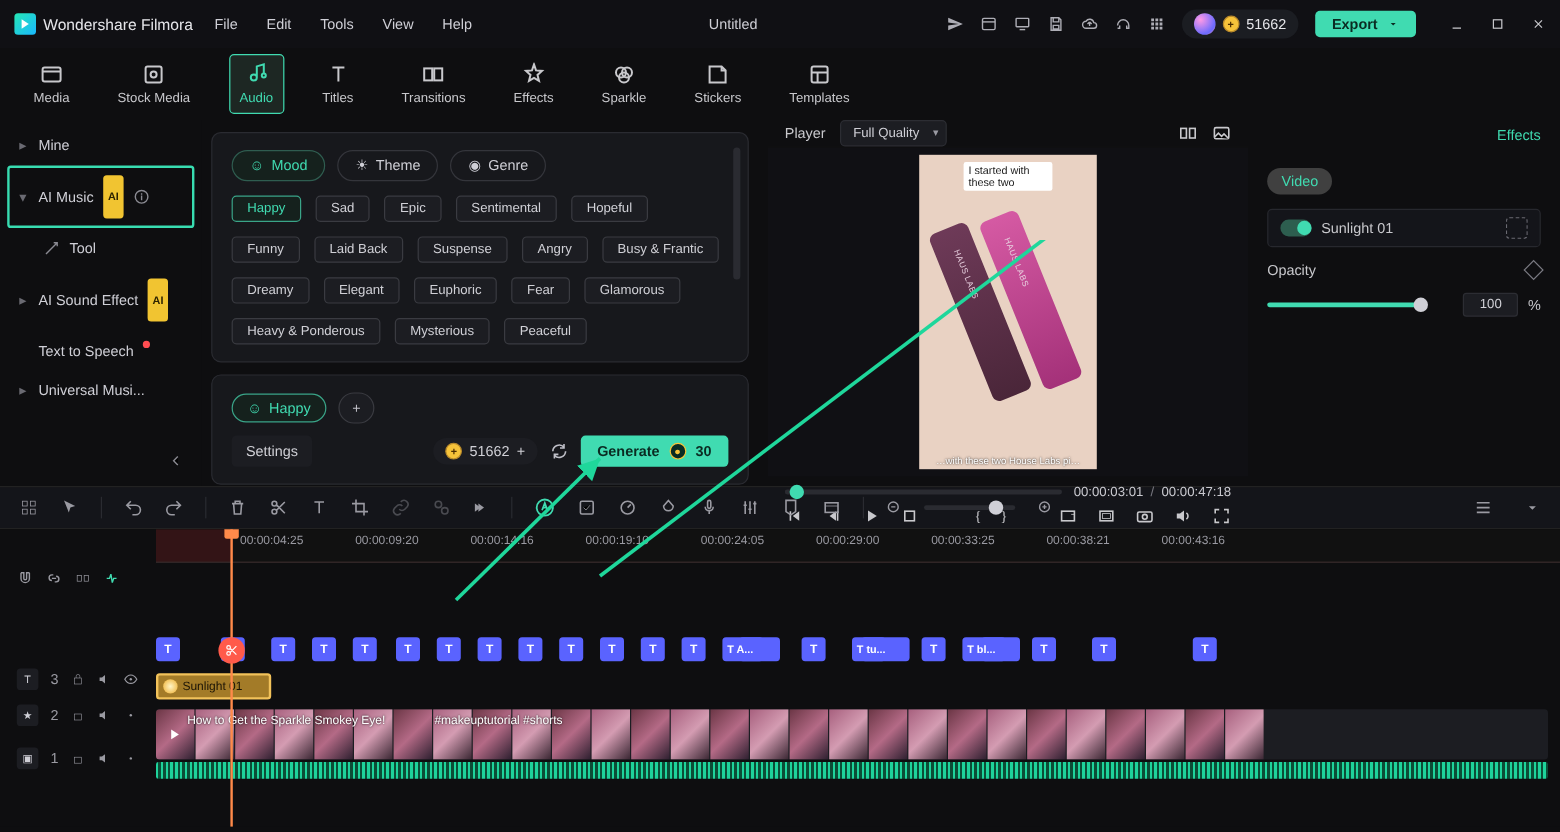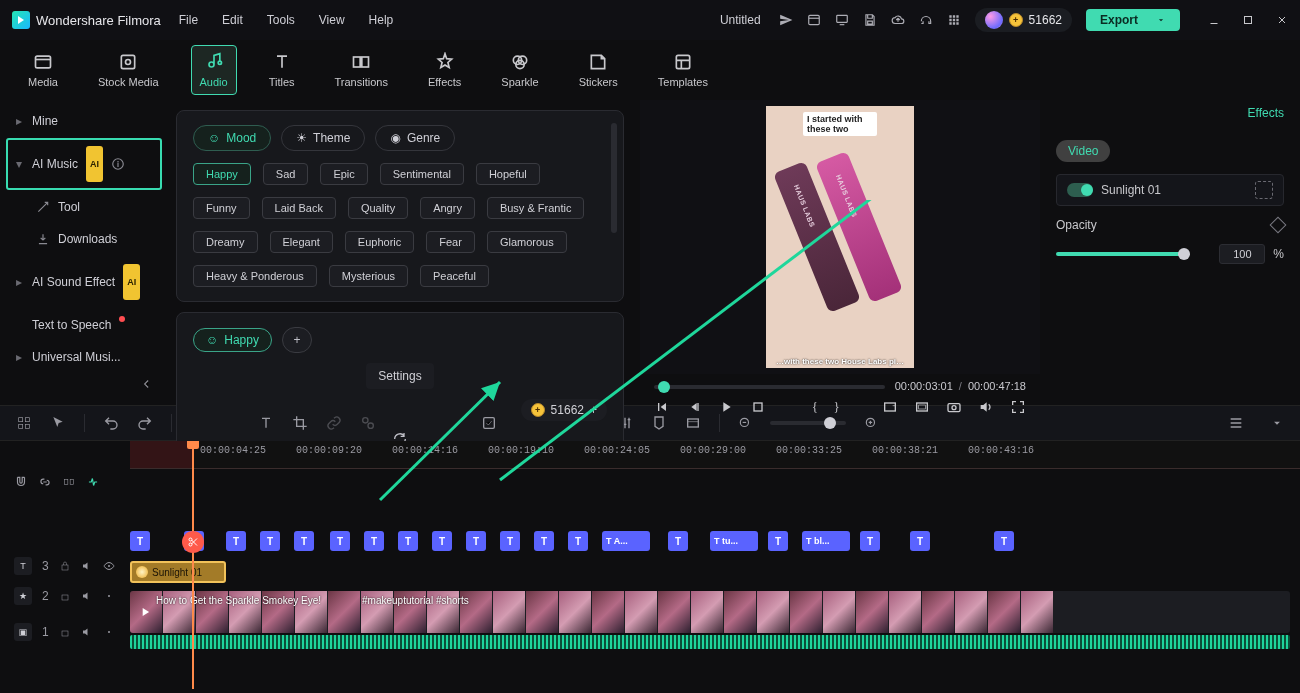--- a/index.html
+++ b/index.html
@@ -3,27 +3,27 @@
 <meta charset="utf-8">
 <style>
   * { margin:0; padding:0; box-sizing:border-box; font-family:"Segoe UI",Arial,sans-serif; }
   body { width:1300px; height:693px; background:#0e0e10; color:#c8c8cc; font-size:12px; overflow:hidden; position:relative; }
   
   .title-bar { height:40px; background:#101014; display:flex; align-items:center; padding:0 12px; gap:18px; }
   .app-logo { display:flex; align-items:center; gap:6px; color:#e6e6ea; font-size:13px; }
   .logo-mark { width:18px;height:18px;border-radius:3px;background:linear-gradient(135deg,#25e6b4,#1ab8ff);display:flex;align-items:center;justify-content:center; }
   .menu-row { display:flex; gap:24px; }
   .menu-item { color:#cfcfd6; font-size:12px; cursor:pointer; }
-  .doc-title { flex:1; text-align:right; color:#cfcfd6; font-size:12px; margin-left:40px; }
+  .doc-title { flex:1; text-align:center; color:#cfcfd6; font-size:12px; margin-left:40px; }
   .title-icons { display:flex; align-items:center; gap:14px; }
   .ti { width:14px;height:14px;color:#bfbfc7;opacity:.9; }
   .pill-dark { background:#1b1d22; border-radius:14px; padding:3px 10px; display:flex; align-items:center; gap:6px; color:#e6e6ea; font-size:12px;}
   .avatar { width:18px;height:18px;border-radius:50%;background:radial-gradient(circle at 30% 30%,#ff9ae6,#6a6aff 70%,#ff8aa3); }
   .credit-coin { width:14px;height:14px;border-radius:50%;background:#f6c33a;border:1px solid #b8892b;display:flex;align-items:center;justify-content:center;color:#4a2c00;font-size:9px;font-weight:700; }
-  .export-btn { background:#40dbb1; color:#0a2b22; padding:4px 14px; border-radius:4px; display:flex;align-items:center;gap:18px;font-size:12px;font-weight:600; cursor:pointer; }
+  .export-btn { background:#40dbb1; color:#0a2b22; padding:4px 14px; border-radius:4px; display:flex;align-items:center;gap:8px;font-size:12px;font-weight:600; cursor:pointer; }
   .win-ctrl { display:flex; gap:22px; margin-left:10px; color:#c8c8cc; }
   
   .top-tabs { height:60px; background:#0e0e10; display:flex; padding:0 20px; align-items:center; gap:24px; }
   .tab { display:flex; flex-direction:column; align-items:center; gap:4px; color:#c8c8cc; font-size:11px; padding:6px 8px; border-radius:4px; cursor:pointer; }
   .tab.active { background:#1d2723; color:#40dbb1; border:1px solid #40dbb1; }
   .tab .ticon { width:20px;height:20px; }
   
   .mid-row { display:flex; height:305px; }
   .left-nav { width:168px; background:#0e0e10; padding:6px 0; display:flex;flex-direction:column;gap:2px; }
   .lnav-item { display:flex;align-items:center; gap:8px; color:#cfcfd6; font-size:12px; padding:8px 16px; cursor:pointer; position:relative; }
@@ -38,33 +38,33 @@
   .card { background:#17181c; border:1px solid #2a2b31; border-radius:8px; padding:14px 16px; }
   .sub-tabs { display:flex; gap:10px; margin-bottom:12px; }
   .sub-tab { display:flex; align-items:center; gap:6px; padding:5px 14px; border:1px solid #34353b; border-radius:14px; font-size:12px; color:#cfcfd6; cursor:pointer; }
   .sub-tab.active { color:#40dbb1; border-color:#2f5d50; background:#15211d; }
   .chip-row { display:flex; flex-wrap:wrap; gap:12px; }
   .chip { padding:4px 12px; border:1px solid #3a3b41; border-radius:4px; font-size:11px; color:#d0d0d6; background:#1c1d22; cursor:pointer; }
   .chip.sel { color:#40dbb1; border-color:#3aa488; background:#15211d; }
   .sel-row { display:flex; align-items:center; gap:10px; }
   .sel-chip { display:flex;align-items:center;gap:6px;padding:4px 12px;border:1px solid #3aa488;border-radius:14px;color:#40dbb1;font-size:12px;background:#15211d; cursor:pointer;}
   .add-chip { width:30px;height:26px;border:1px solid #3a3b41;border-radius:14px;display:flex;align-items:center;justify-content:center;color:#bfbfc7;background:#1c1d22;cursor:pointer; }
-  .gen-row { display:flex; align-items:center; gap:10px; margin-top:10px;flex-direction:column; }
+  .gen-row { display:flex; align-items:center; gap:10px; margin-top:10px; }
   .settings-btn { background:#1c1d22; padding:6px 12px; border-radius:4px; color:#d0d0d6; font-size:12px; cursor:pointer; }
   .credits-pill { margin-left:auto; background:#1c1d22; border-radius:14px; padding:4px 10px; display:flex; align-items:center; gap:6px; color:#d0d0d6; font-size:12px; }
   .refresh { width:16px;height:16px;color:#bfbfc7;cursor:pointer; }
   .generate-btn { background:#40dbb1; color:#0a2b22; border-radius:4px; padding:6px 14px; display:flex;align-items:center;gap:8px;font-weight:600;font-size:12px;cursor:pointer; }
   .vscroll { position:absolute; right:6px; top:12px; width:6px; height:110px; background:#2a2b31; border-radius:3px; }
   
   .player-panel { width:400px; background:#0e0e10; display:flex; flex-direction:column; }
   .player-head { height:40px; display:flex; align-items:center; padding:0 14px; gap:12px; border-bottom:1px solid #111; }
   .qual-select { background:#1c1d22; border:1px solid #2c2d33; color:#cfcfd6; font-size:11px; padding:4px 22px 4px 10px; border-radius:4px; position:relative; }
   .qual-select::after { content:"▾"; position:absolute; right:6px; top:4px; color:#9a9aa2; font-size:9px; }
   .ph-spacer { flex:1; }
-  .player-view { flex:1; background:#101014; display:flex; align-items:center; justify-content:center; position:relative; padding:6px 0;font-weight:bold; }
+  .player-view { flex:1; background:#101014; display:flex; align-items:center; justify-content:center; position:relative; padding:6px 0; }
   .phone-frame { width:148px; height:262px; background:#e9d2c3; position:relative; overflow:hidden; }
   .phone-frame .cap { position:absolute;top:6px;left:50%;transform:translateX(-50%);background:#fff;color:#222;font-size:9px;padding:2px 4px;border-radius:2px; }
   .tube { position:absolute; width:34px; height:150px; border-radius:6px; top:56px; transform:rotate(-22deg);}
   .tube.a { left:34px; background:linear-gradient(180deg,#6e3a58,#4a2639); }
   .tube.b { left:76px; background:linear-gradient(180deg,#d55aa3,#a43179); top:46px; }
   .tube .label { position:absolute; left:50%; top:38px; transform:translateX(-50%) rotate(90deg); font-size:7px; color:#e8d0df; letter-spacing:0.5px; white-space:nowrap; }
   .phone-frame .lowcap { position:absolute;bottom:2px;left:0;right:0;color:#fff;font-size:8px;text-align:center;text-shadow:0 0 2px #000; }
   .player-bar { padding:6px 14px; display:flex; flex-direction:column; gap:6px; }
   .seek { display:flex; align-items:center; gap:10px; }
   .seek-track { flex:1; height:4px; background:#2a2b31; border-radius:2px; position:relative; }
@@ -100,21 +100,21 @@
   .list-grid { width:16px;height:16px;color:#9a9aa2; margin-left:auto; }
   
   .timeline-wrap { height:248px; background:#0e0e10; position:relative; display:flex; }
   .tl-left { width:130px; padding-top:28px; }
   .tl-left-icons { display:flex; gap:10px; padding:6px 14px; color:#9a9aa2; }
   .tl-left-icons .a { color:#40dbb1; }
   .track-head { display:flex; align-items:center; gap:10px; padding:6px 14px; color:#9a9aa2; position:relative; }
   .track-head .idx { width:18px;height:18px;border-radius:3px;background:#1c1d22;display:flex;align-items:center;justify-content:center;font-size:9px;color:#cfcfd6; }
   .tl-body { flex:1; position:relative; overflow:hidden; }
   .ruler { height:28px; border-bottom:1px solid #3a2c2c; position:relative; background:#111; }
-  .ruler .tl-time { position:absolute; top:4px; font-size:10px; color:#9a9aa2; font-family:Liberation Mono, monospace; white-space:nowrap; }
+  .ruler .tl-time { position:absolute; top:4px; font-size:10px; color:#9a9aa2; font-family:Liberation Sans, sans-serif; white-space:nowrap; }
   .ruler .redzone { position:absolute; top:0; bottom:0; left:0; width:64px; background:rgba(210,40,50,.18); }
   .playhead { position:absolute; left:62px; top:0; bottom:0; width:2px; background:#ff8a4a; z-index:3; }
   .playhead::before { content:""; position:absolute; top:-2px; left:-5px; width:12px;height:10px;background:#ff8a4a;border-radius:2px; }
   .scissor-marker { position:absolute; left:52px; top:90px; width:22px;height:22px;border-radius:11px;background:#ff5a4a;display:flex;align-items:center;justify-content:center;color:#fff;z-index:4; }
   .track-lane { position:relative; height:24px; margin-top:6px; }
   .lane-text { height:22px; display:flex; gap:10px; position:relative; }
   .tclip { width:20px;height:20px;border-radius:3px;background:#5a63ff;color:#fff;display:flex;align-items:center;justify-content:center;font-size:10px;font-weight:600;cursor:pointer; }
   .tclip.wide { width:48px; gap:2px; font-size:9px; padding:0 4px; justify-content:flex-start; overflow:hidden; white-space:nowrap; }
   .lane-eff { height:24px; position:relative; }
   .eff-clip { position:absolute; left:0; top:0; height:22px; width:96px; background:#a37b28;border:2px solid #f2c25a;border-radius:3px;display:flex;align-items:center;gap:4px;padding:0 4px;color:#1a1306;font-size:10px;cursor:pointer; }
@@ -282,26 +282,20 @@
           <circle cx="12" cy="12" r="9" fill="none" stroke="currentColor" stroke-width="2"></circle>
           <path fill="currentColor" d="M11 10h2v7h-2zM11 7h2v2h-2z"></path>
         </svg>
     </div>
     <div class="lnav-item" style="padding-left:36px">
         <svg class="icon16" viewBox="0 0 24 24">
           <path stroke="currentColor" stroke-width="2" d="M4 20L20 4M15 4h5v5"></path>
         </svg>
         <span>Tool</span>
       </div>
-    <div class="lnav-item" style="padding-left:36px">
-        <svg class="icon16" viewBox="0 0 24 24">
-          <path stroke="currentColor" stroke-width="2" d="M12 4v10m0 0l-4-4m4 4l4-4M5 20h14"></path>
-        </svg>
-        <span>Downloads</span>
-      </div>
     <div class="lnav-item">
         <span class="caret">▸</span>
         <span>AI Sound Effect</span>
         <span class="ai-badge">AI</span>
       </div>
     <div class="lnav-item">
         <span style="width:8px"></span>
         <span>Text to Speech</span>
         <span class="red-dot"></span>
       </div>
@@ -332,21 +326,21 @@
           </div>
       </div>
       <div class="chip-row">
         <span class="chip sel">Happy</span>
         <span class="chip">Sad</span>
         <span class="chip">Epic</span>
         <span class="chip">Sentimental</span>
         <span class="chip">Hopeful</span>
         <span class="chip">Funny</span>
         <span class="chip">Laid Back</span>
-        <span class="chip">Quality</span>
+        <span class="chip">Suspense</span>
         <span class="chip">Angry</span>
         <span class="chip">Busy &amp; Frantic</span>
         <span class="chip">Dreamy</span>
         <span class="chip">Elegant</span>
         <span class="chip">Euphoric</span>
         <span class="chip">Fear</span>
         <span class="chip">Glamorous</span>
         <span class="chip">Heavy &amp; Ponderous</span>
         <span class="chip">Mysterious</span>
         <span class="chip">Peaceful</span>
@@ -373,20 +367,33 @@
         <div class="generate-btn">
           <span>Generate</span>
           <span class="credit-coin" style="background:#0a2b22;border;color:#f6c33a;border:1px solid #f6c33a">●</span>
           <span>30</span>
         </div>
       </div>
     </div>
   </div>
 
   <div class="player-panel">
+    <div class="player-head">
+      <span>Player</span>
+      <div class="qual-select">Full Quality</div>
+      <span class="ph-spacer"></span>
+      <svg width="16" height="16" viewBox="0 0 24 24">
+          <rect x="3" y="6" width="7" height="12" fill="none" stroke="currentColor" stroke-width="2"></rect>
+          <rect x="14" y="6" width="7" height="12" fill="none" stroke="currentColor" stroke-width="2"></rect>
+        </svg>
+      <svg width="16" height="16" viewBox="0 0 24 24">
+          <rect x="3" y="5" width="18" height="14" rx="2" fill="none" stroke="currentColor" stroke-width="2"></rect>
+          <path stroke="currentColor" stroke-width="2" d="M3 17l5-5 4 4 3-3 6 6"></path>
+        </svg>
+    </div>
     <div class="player-view">
       <div class="phone-frame">
         <div class="cap">I started with these two</div>
         <div class="tube a">
             <span class="label">HAUS LABS</span>
           </div>
         <div class="tube b">
             <span class="label">HAUS LABS</span>
           </div>
         <div class="lowcap">…with these two House Labs pi…</div>

